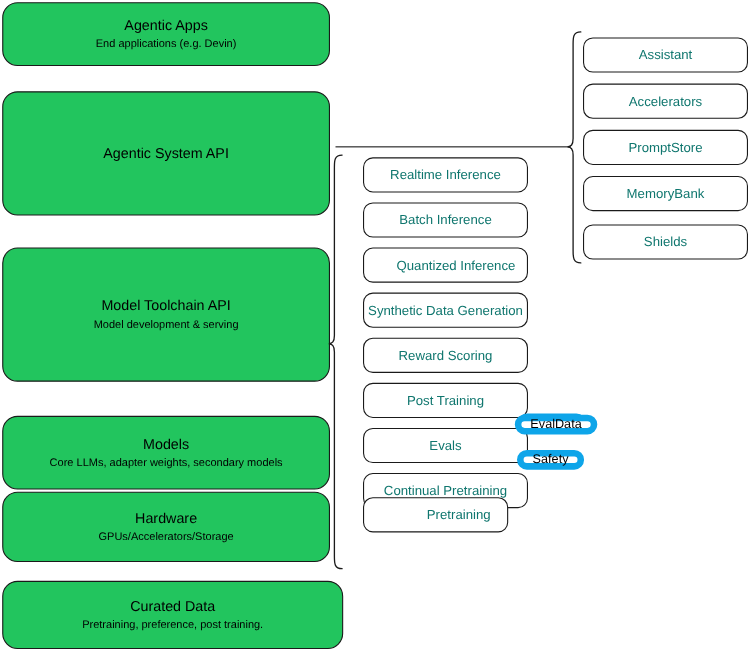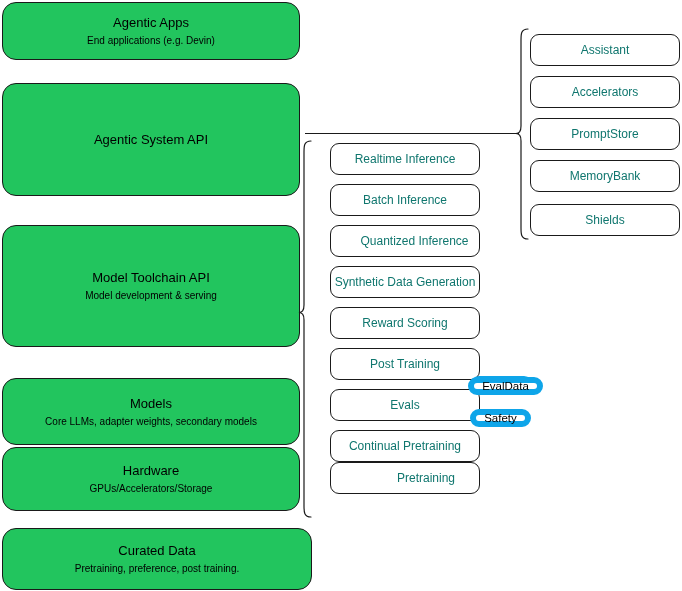--- a/index.html
+++ b/index.html
@@ -153,21 +153,21 @@
   </div>
   <div class="pill-box" style="left:330px; top:348px; width:150px; height:32px;">
     <span>Post Training</span>
   </div>
   <div class="pill-box" style="left:330px; top:389px; width:150px; height:32px;">
     <span>Evals</span>
   </div>
   <div class="pill-box" style="left:330px; top:430px; width:150px; height:32px;">
     <span>Continual Pretraining</span>
   </div>
-  <div class="pill-box" style="left:330px; top:462px; width:150px; height:32px;padding-left:42px;">
+  <div class="pill-box" style="left:330px; top:452px; width:132px; height:32px;padding-left:42px;">
     <span>Pretraining</span>
   </div>
 
   <div class="tag-pill" style="left:470px; top:376px; width:63px; height:18px;">
     <span>Harness</span>
   </div>
   <div class="tag-pill" style="left:468px; top:377px; width:75px; height:18px;">
     <span>EvalData</span>
   </div>
   <div class="tag-pill" style="left:470px; top:409px; width:61px; height:18px;">

